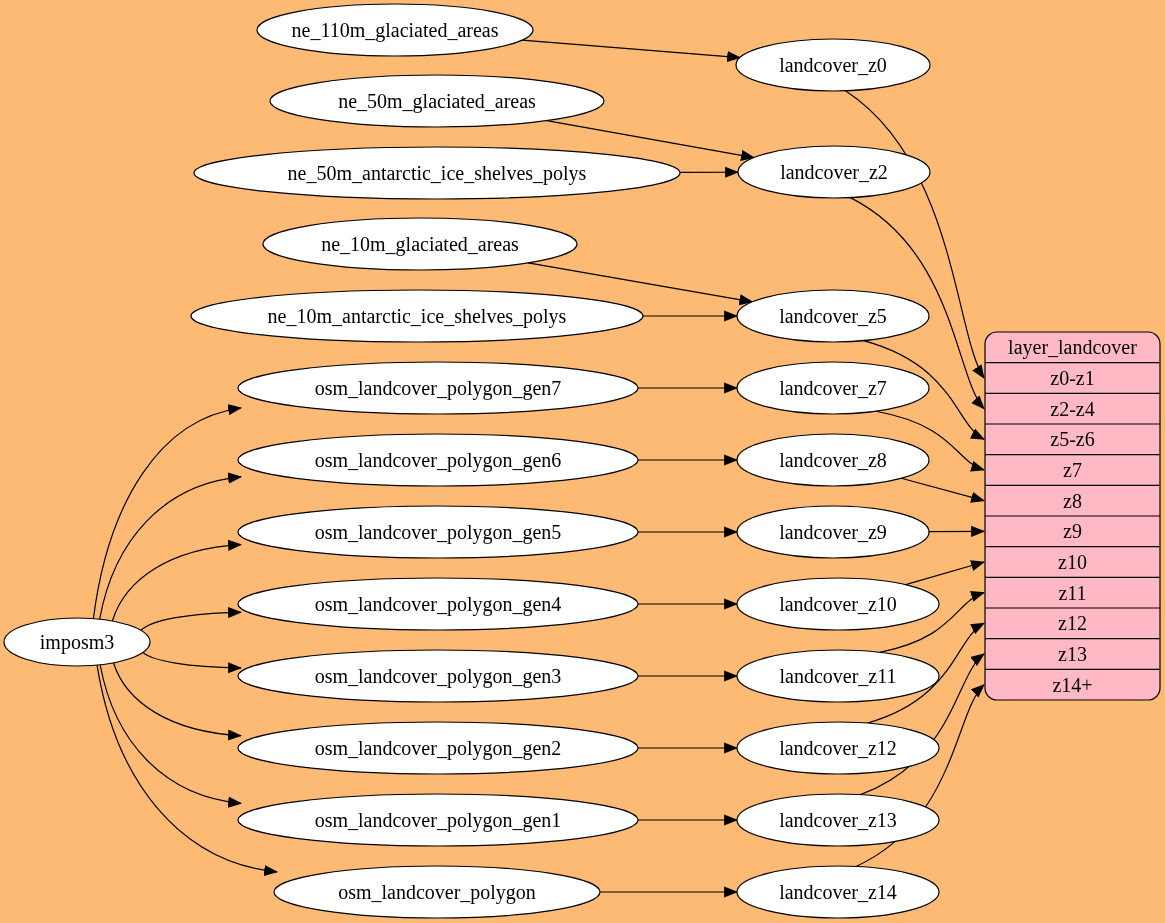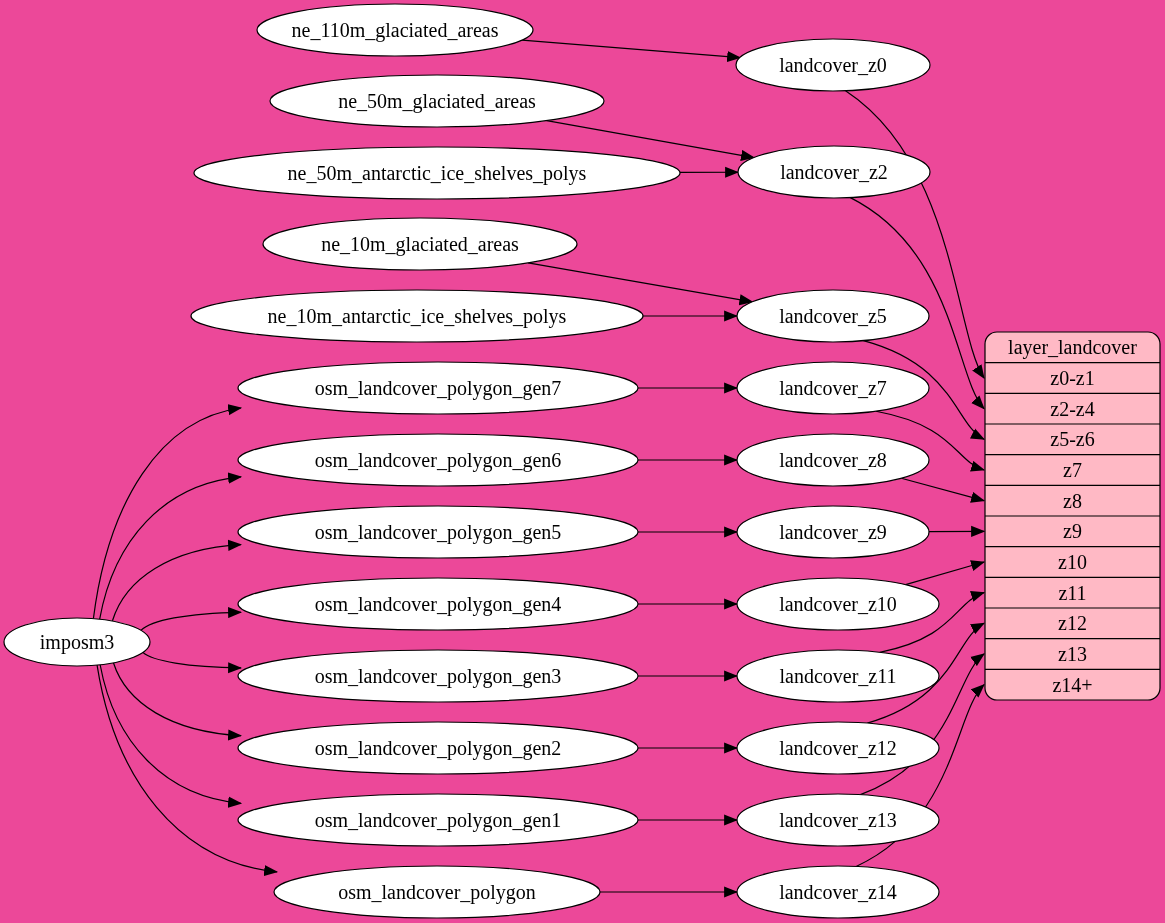--- a/index.html
+++ b/index.html
@@ -1,21 +1,21 @@
 <!DOCTYPE html>
 <html><head>
 <meta charset="utf-8">
 <title>landcover layer mapping graph</title>
 <style>
   html, body { margin: 0; padding: 0; background: #ffffff; }
   .canvas {
     position: relative;
     width: 1165px;
     height: 923px;
-    background: #ec4899;
+    background: #fdba74;
     font-family: "Liberation Serif", "DejaVu Serif", serif;
     text-decoration: underline;
   }
   svg { display: block; }
   .node-shape { fill: #ffffff; stroke: #000000; stroke-width: 1.2; }
   .node-label { font-size: 20px; fill: #000000; text-anchor: middle; }
   .edge-path { fill: none; stroke: #000000; stroke-width: 1.2; }
   .record-line { stroke: #000000; stroke-width: 1.2; }
 </style>
 </head>

